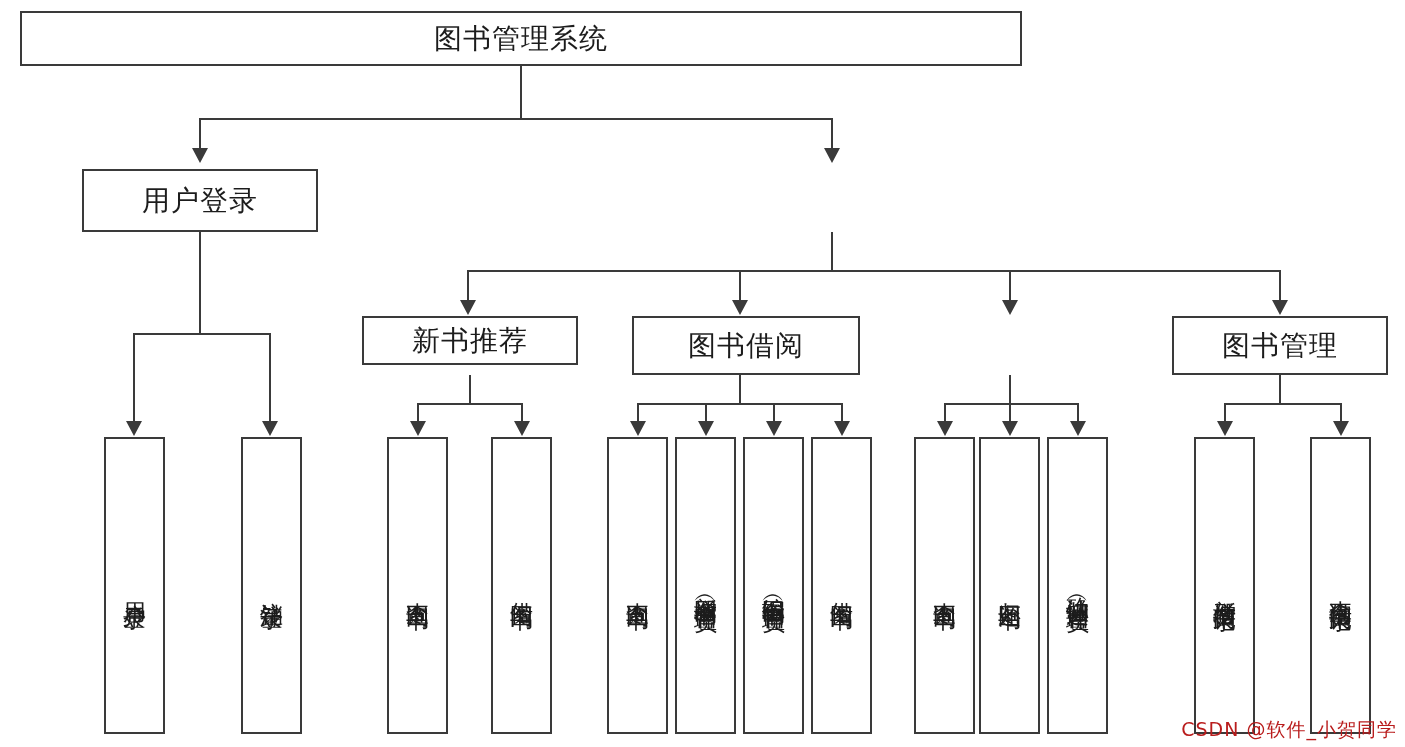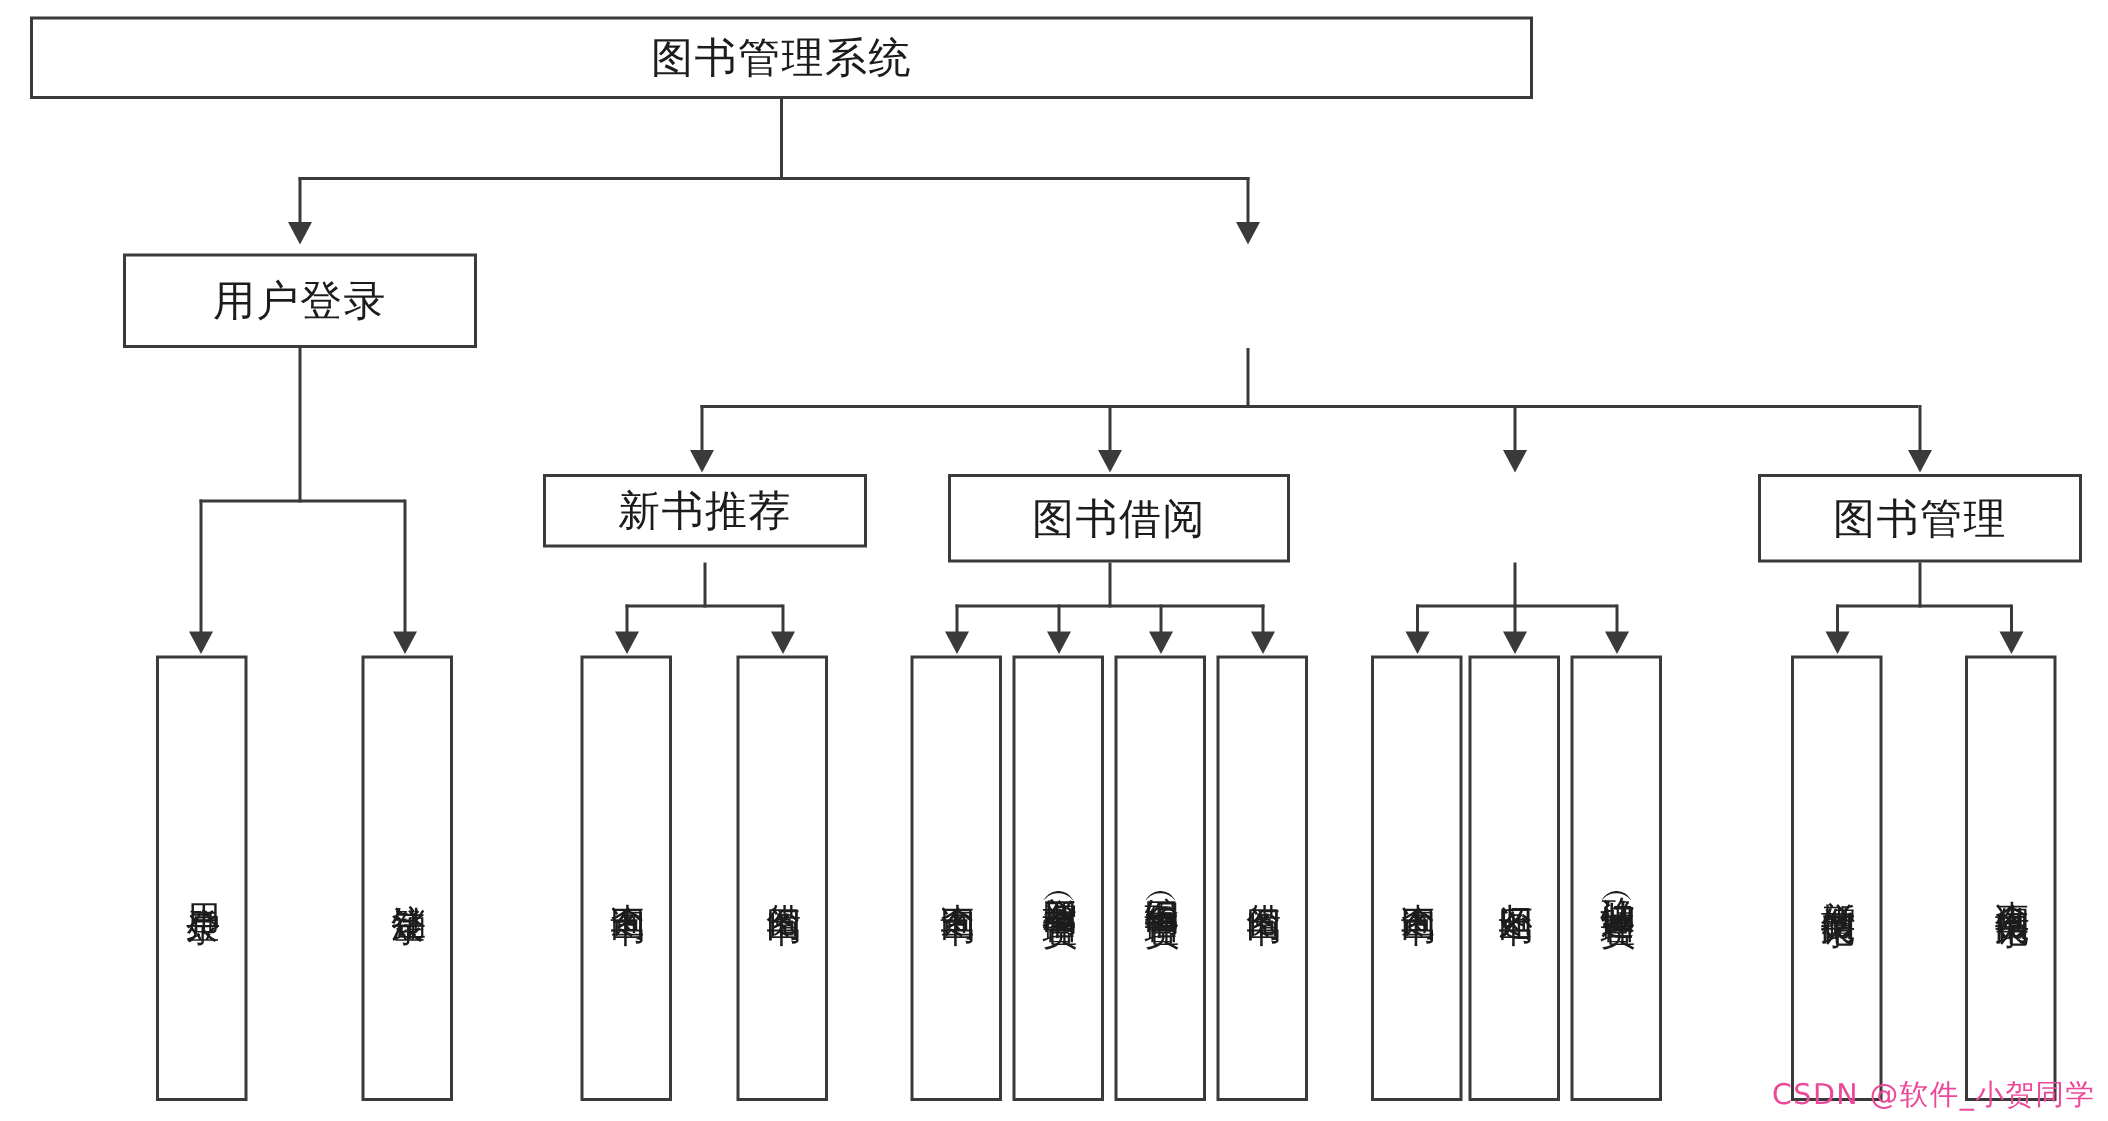--- a/index.html
+++ b/index.html
@@ -51,21 +51,21 @@
     width:0;height:0;
     border-left:8px solid transparent;
     border-right:8px solid transparent;
     border-top:15px solid #3a3a3a;
   }
   #watermark{
     position:absolute;
     right:8px;
     bottom:4px;
     font-size:19px;
-    color:#ec4899;
+    color:#b91c1c;
     letter-spacing:1px;
     white-space:nowrap;
     font-family:"DejaVu Sans","Liberation Sans",sans-serif;
   }
 </style>
 </head>
 <body>
 
 <div id="canvas">
 

